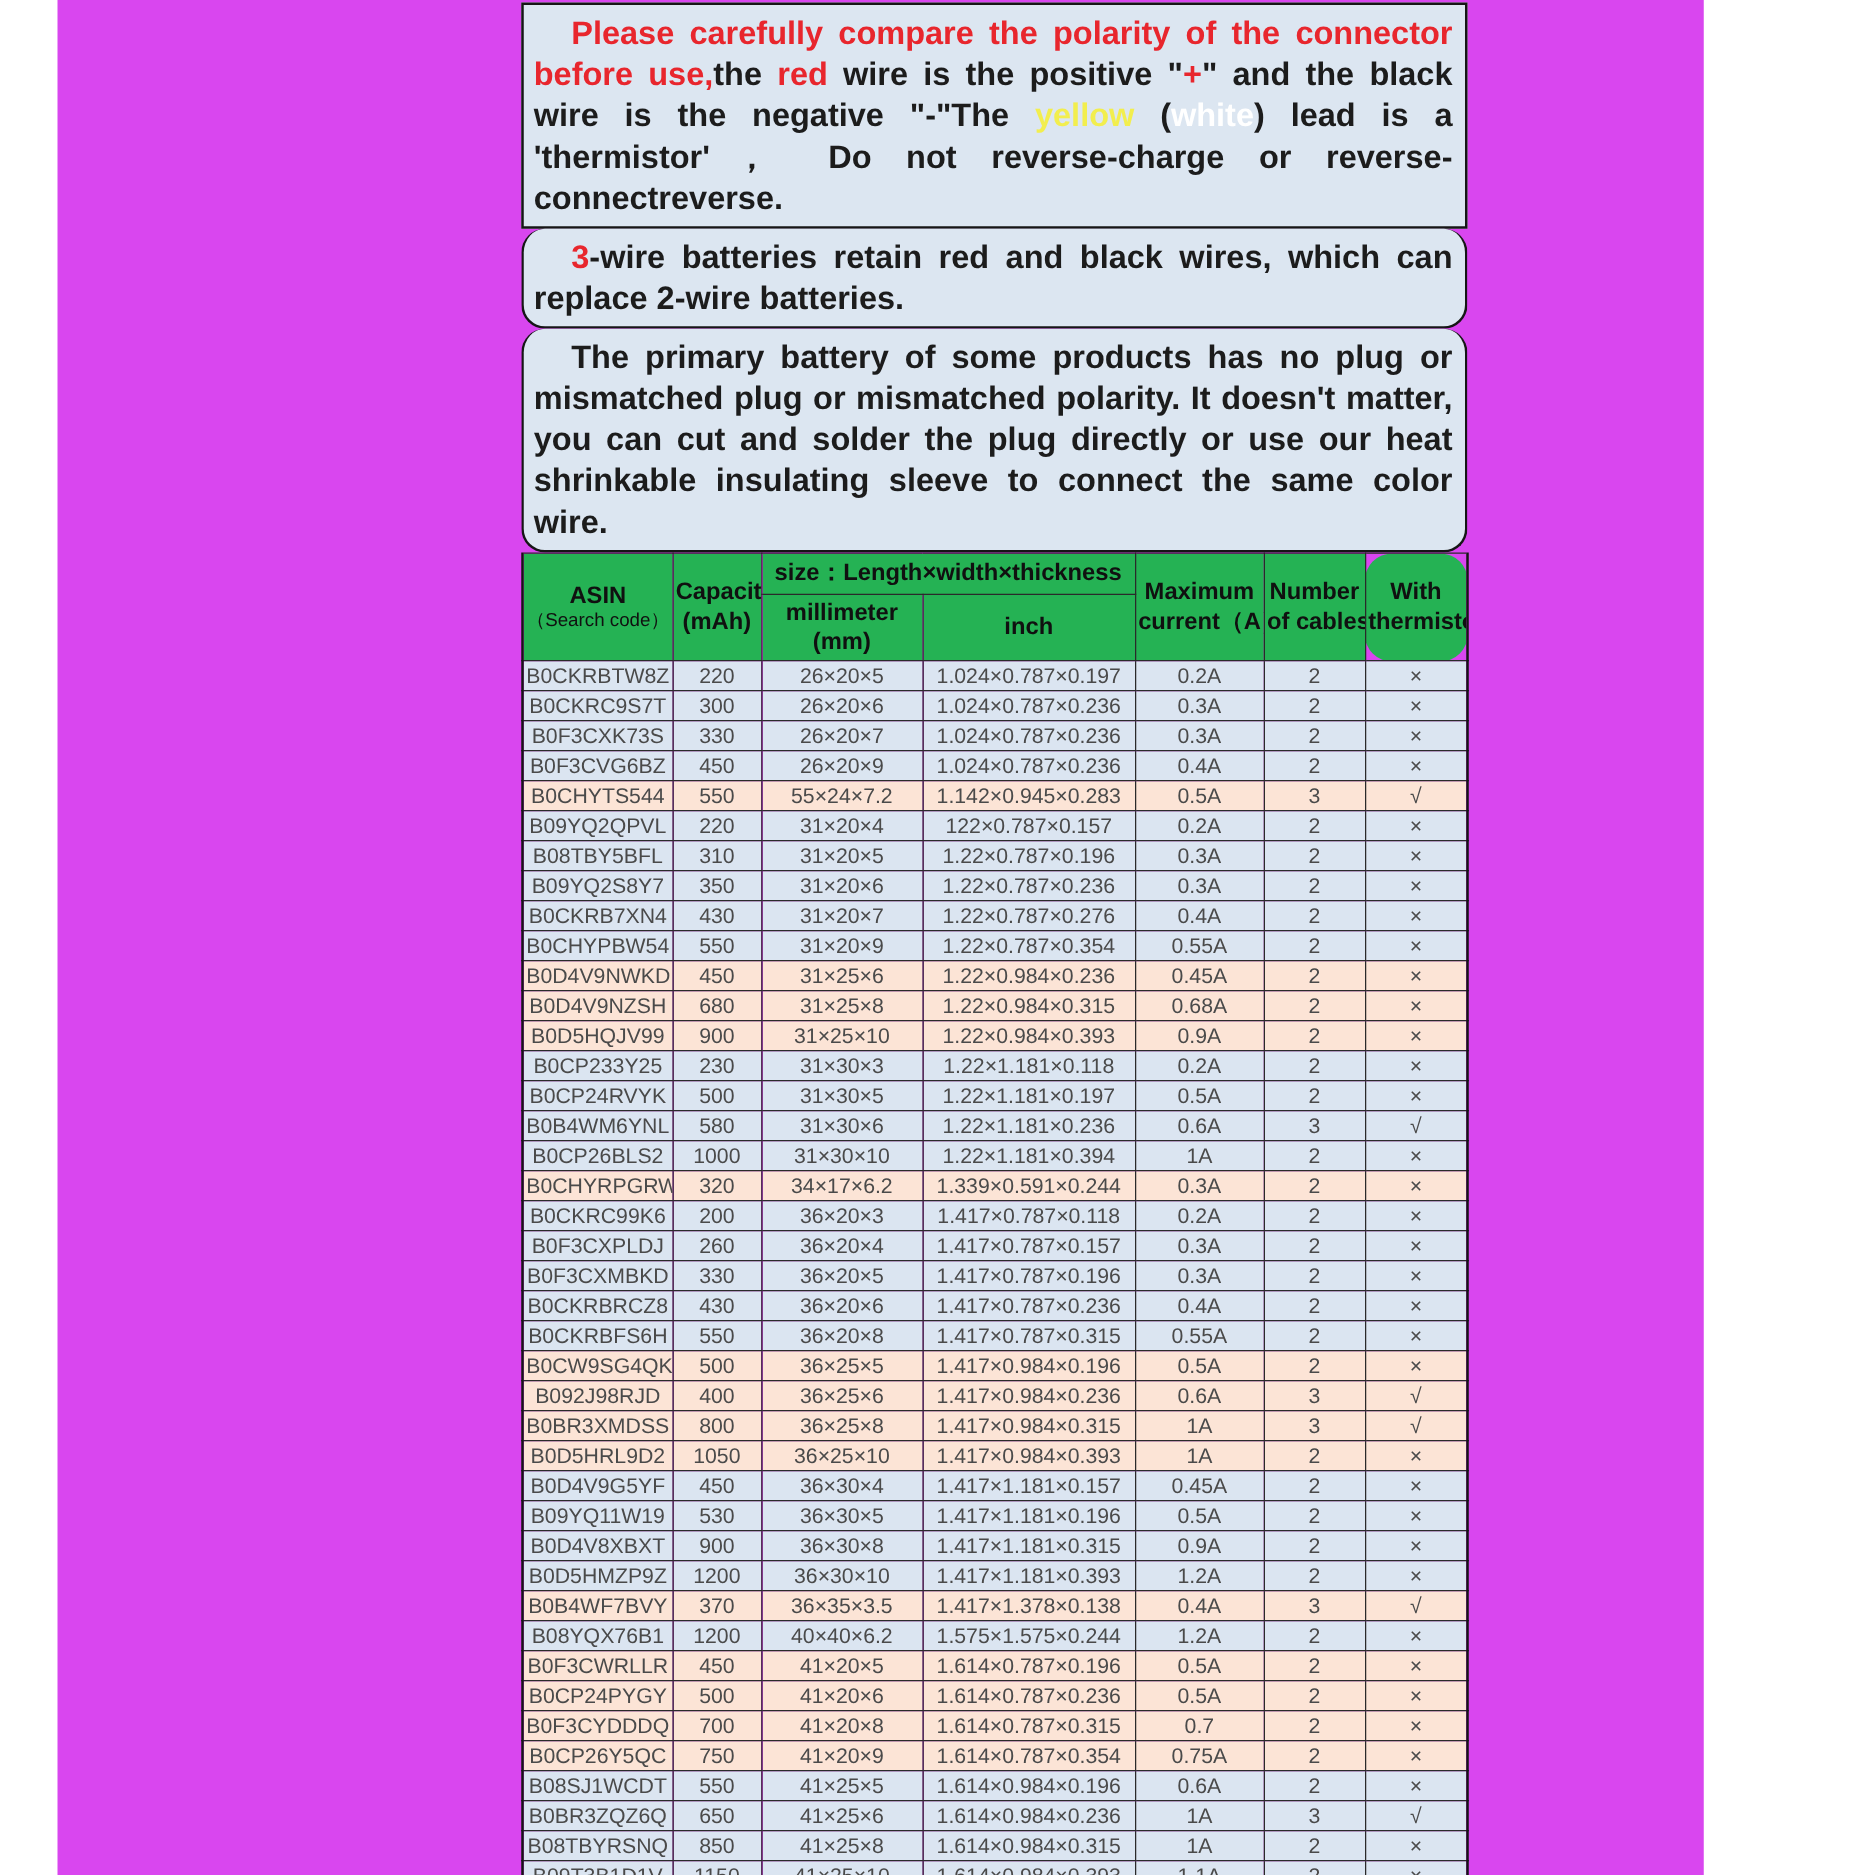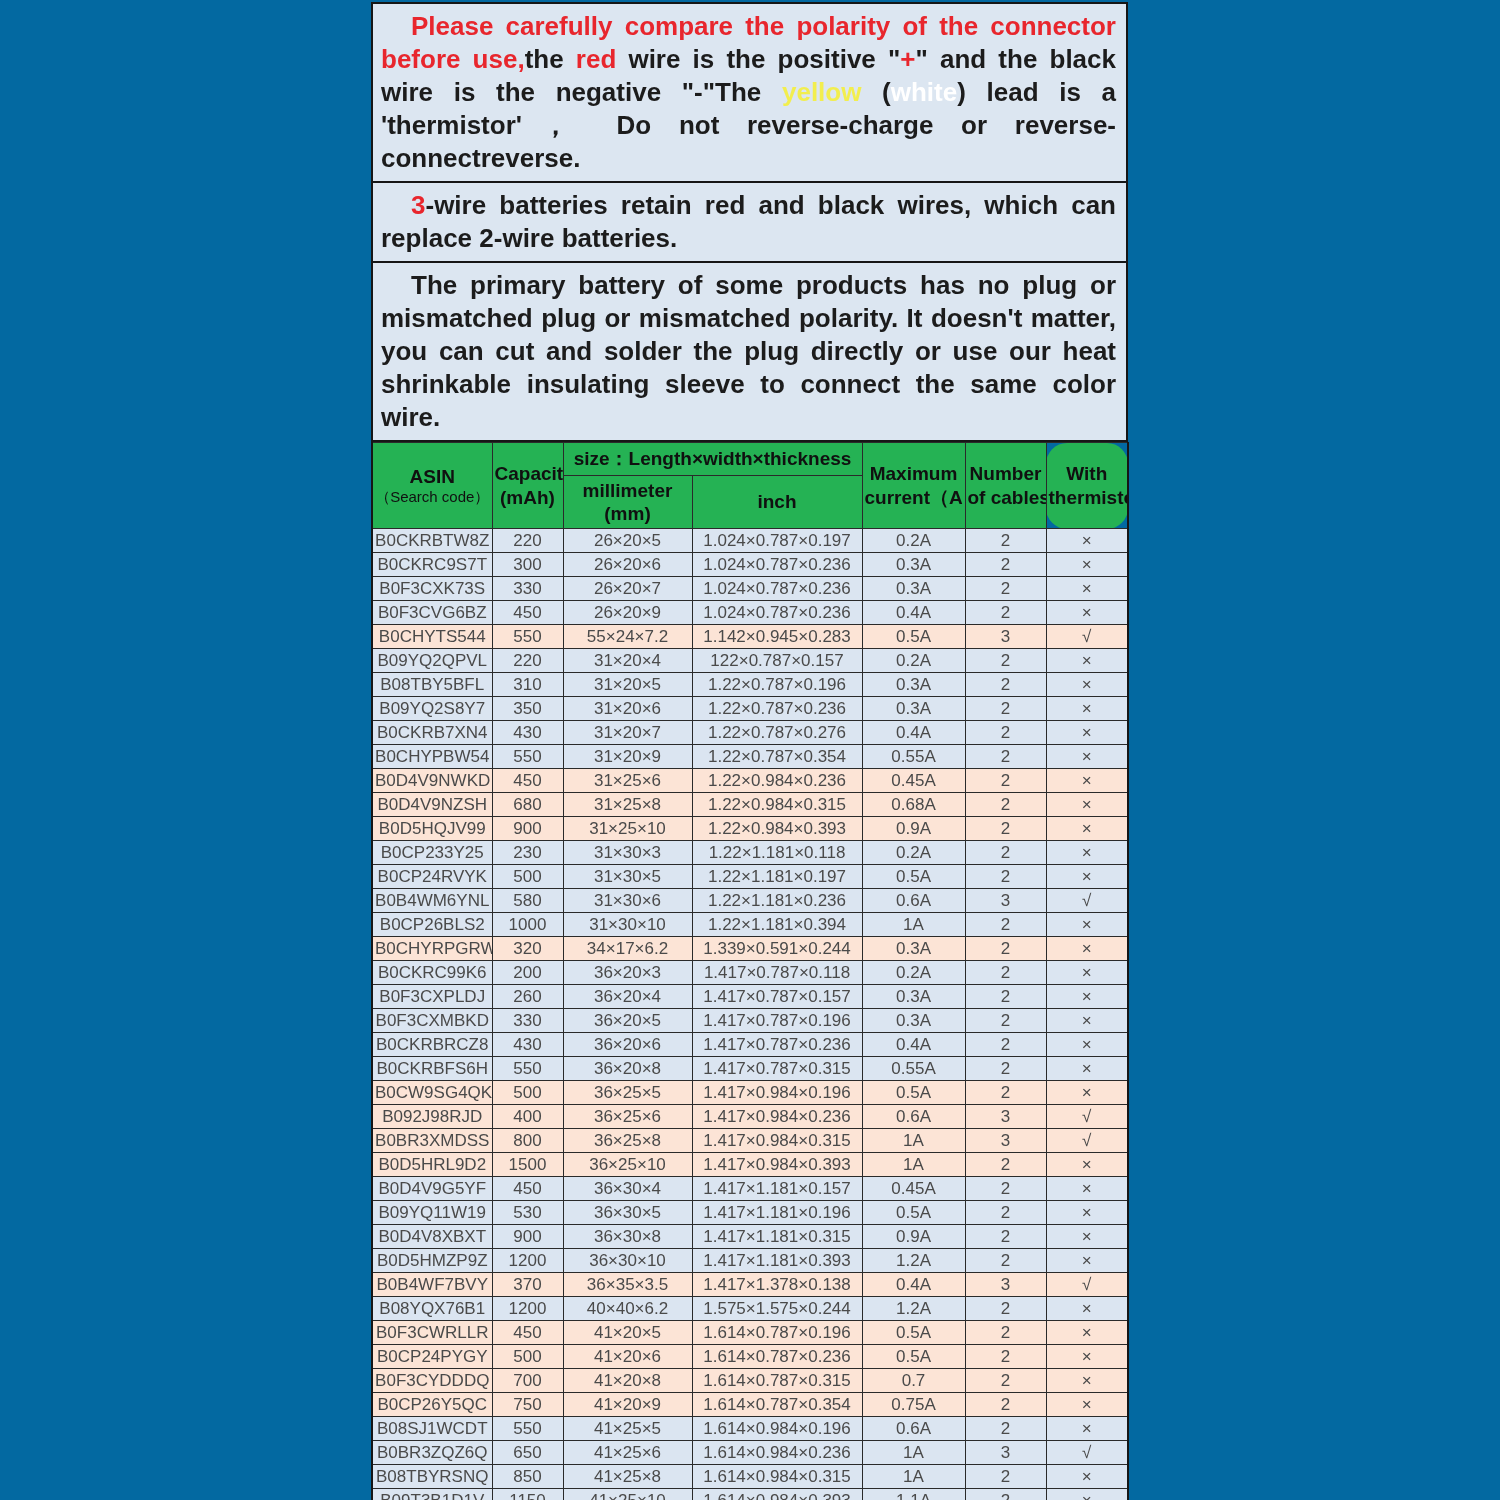--- a/index.html
+++ b/index.html
@@ -3,44 +3,45 @@
 <meta charset="utf-8">
 <style>
   html, body {
     margin: 0;
     padding: 0;
     background: #ffffff;
     font-family: "Liberation Sans", sans-serif;
   }
   .page {
     position: relative;
-    width: 1500px;
+    width: 1317px;
     height: 1500px;
-    background: #0369a1;
+    background: #d946ef;
     overflow: hidden;
+    margin-left: 46px;
   }
   .content {
     position: absolute;
     left: 371px;
     top: 2px;
     width: 757px;
   }
   
   .notice {
     box-sizing: border-box;
     background: var(--notice-bg);
     border: 2px solid #161616;
     padding: 6px 10px 6px 8px;
     font-size: 26px;
     font-weight: bold;
     line-height: 33px;
     color: var(--black);
     text-align: justify;
   }
-  .notice + .notice { border-top: 0; }
+  .notice + .notice { border-top: 0; border-radius: 19px; }
   .notice p {
     margin: 0;
     text-indent: 30px;
   }
   .seg-red    { color: var(--red); }
   .seg-yellow { color: var(--yellow); }
   .seg-white  { color: var(--white); }
   .seg-black  { color: var(--black); }
   
   table.spec {
@@ -375,21 +376,21 @@
             <td>B0BR3XMDSS</td>
             <td>800</td>
             <td>36×25×8</td>
             <td>1.417×0.984×0.315</td>
             <td>1A</td>
             <td class="cell-red">3</td>
             <td class="cell-red">√</td>
           </tr>
           <tr class="pink">
             <td>B0D5HRL9D2</td>
-            <td>1500</td>
+            <td>1050</td>
             <td>36×25×10</td>
             <td>1.417×0.984×0.393</td>
             <td>1A</td>
             <td>2</td>
             <td>×</td>
           </tr>
           <tr class="blue">
             <td>B0D4V9G5YF</td>
             <td>450</td>
             <td>36×30×4</td>

